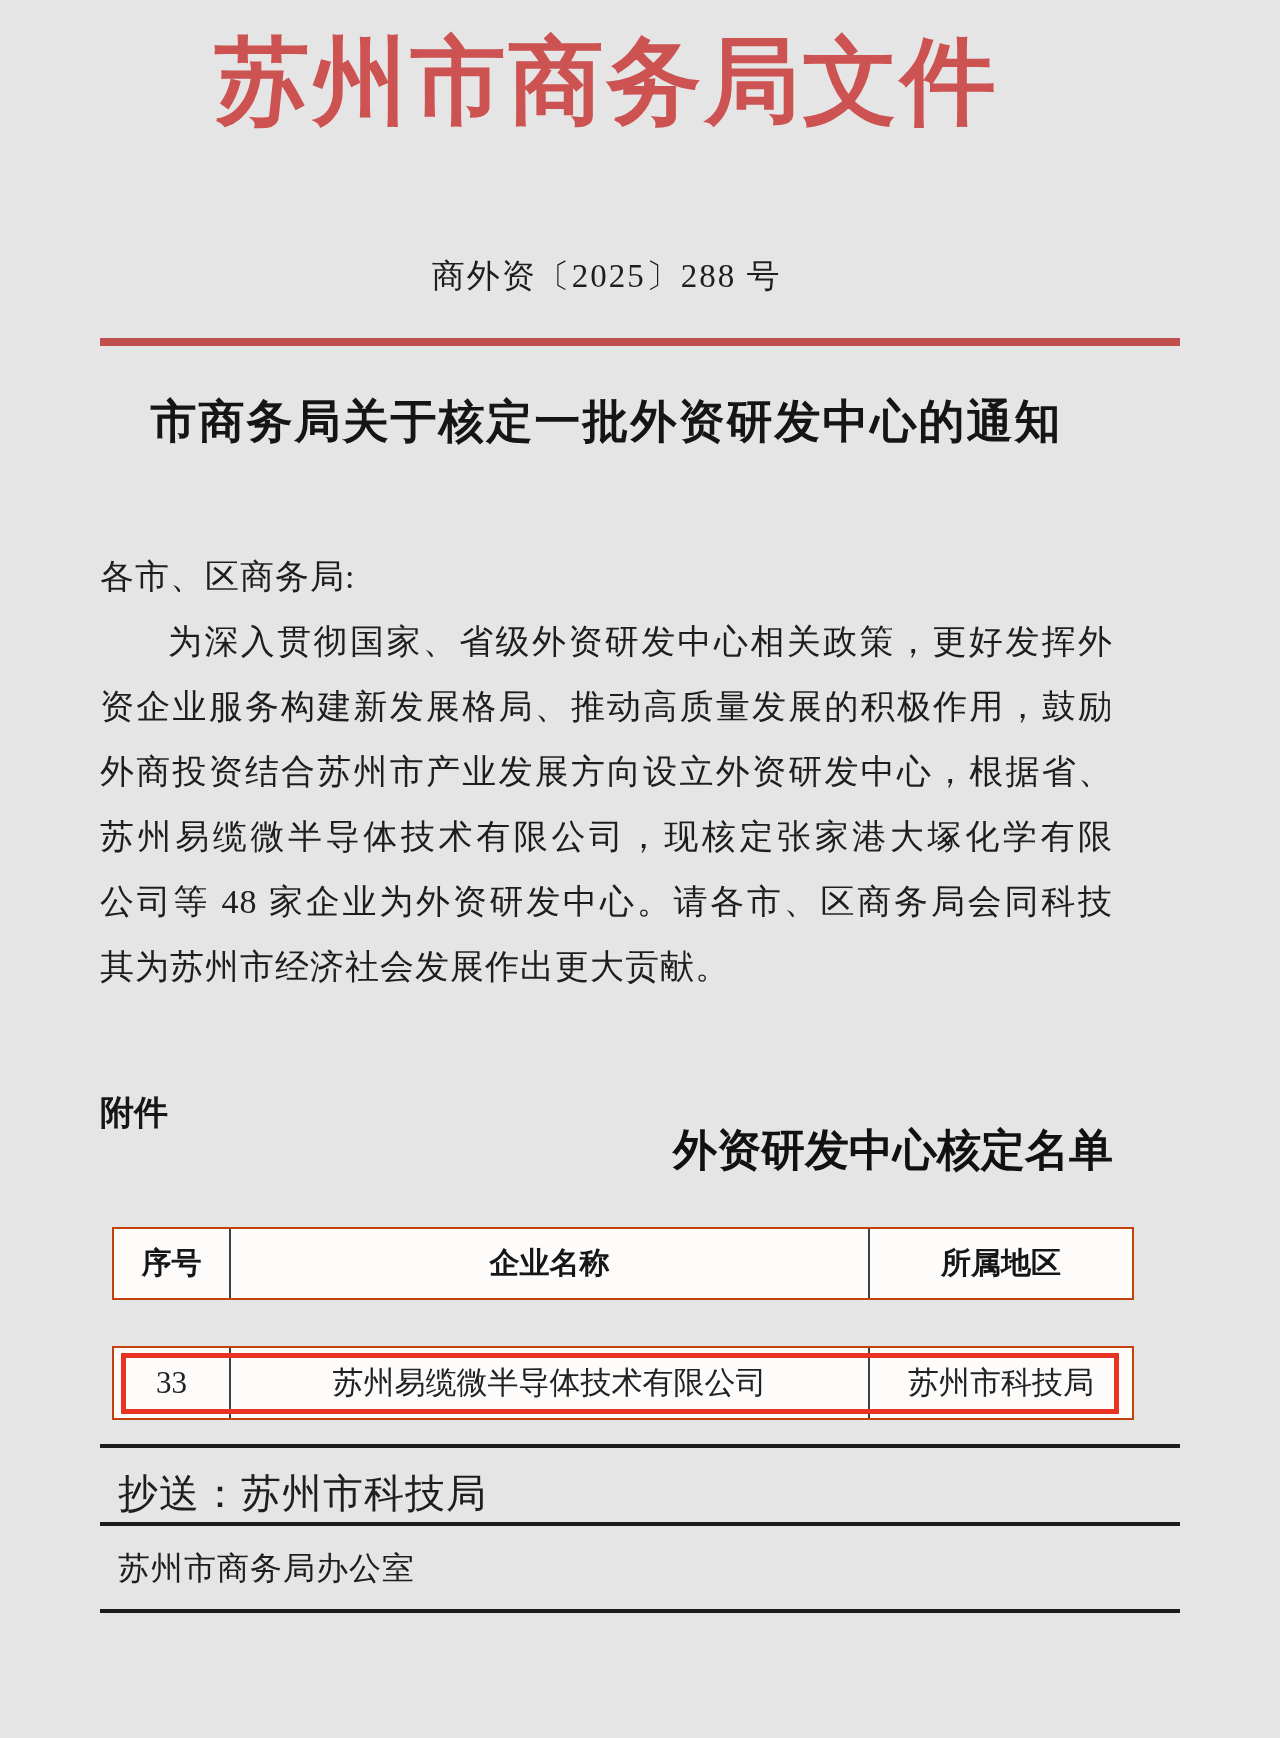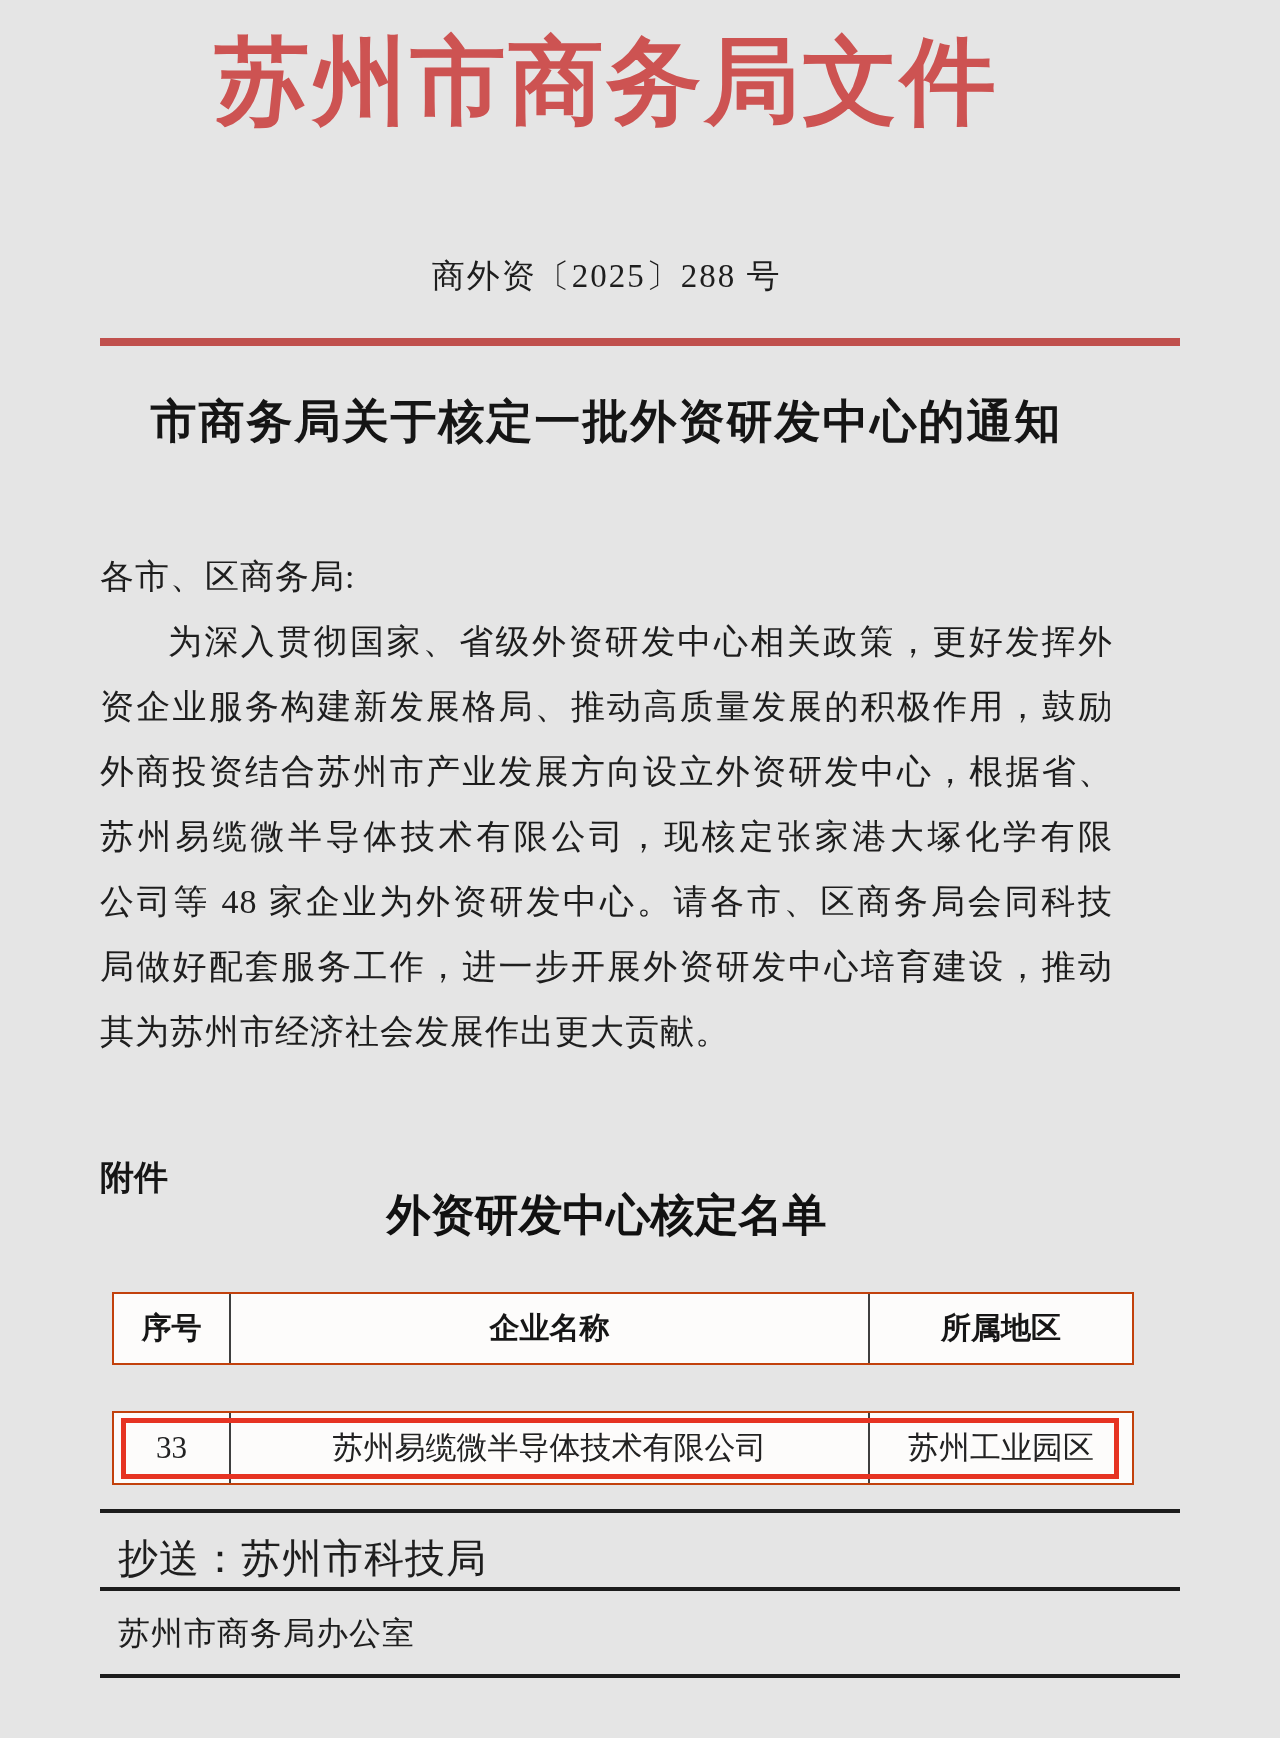--- a/index.html
+++ b/index.html
@@ -63,21 +63,21 @@
     line-height: 38px;
     font-weight: 700;
     font-family: "Liberation Sans", "DejaVu Sans", sans-serif;
     color: #161616;
   }
   .attachment-title {
     margin-top: -6px;
     font-size: 44px;
     line-height: 52px;
     font-weight: 700;
-    text-align: center;
+    text-align: right;
     color: #111;
   }
 
   .tbl {
     box-sizing: border-box;
     width: 1022px;
     margin-left: 12px;
     border: 2px solid #c2410c;
     display: flex;
     align-items: stretch;
@@ -139,38 +139,37 @@
 
   <div class="main-title narrow">市商务局关于核定一批外资研发中心的通知</div>
 
   <div class="letter-body narrow">
     <div class="salutation">各市、区商务局:</div>
     <div class="body-line first">为深入贯彻国家、省级外资研发中心相关政策，更好发挥外</div>
     <div class="body-line">资企业服务构建新发展格局、推动高质量发展的积极作用，鼓励</div>
     <div class="body-line">外商投资结合苏州市产业发展方向设立外资研发中心，根据省、</div>
     <div class="body-line">苏州易缆微半导体技术有限公司，现核定张家港大塚化学有限</div>
     <div class="body-line">公司等 48 家企业为外资研发中心。请各市、区商务局会同科技</div>
-    <div class="body-line">局做好配套服务工作，进一步开展外资研发中心培育建设，推动</div>
     <div class="body-line last">其为苏州市经济社会发展作出更大贡献。</div>
   </div>
 
   <div class="attachment-label">附件</div>
 
   <div class="attachment-title narrow">外资研发中心核定名单</div>
 
   <div class="tbl tbl-header">
     <div class="cell c1">序号</div>
     <div class="cell c2">企业名称</div>
     <div class="cell c3">所属地区</div>
   </div>
 
   <div class="tbl tbl-rowfrag">
     <div class="cell c1">33</div>
     <div class="cell c2">苏州易缆微半导体技术有限公司</div>
-    <div class="cell c3">苏州工业园区</div>
+    <div class="cell c3">苏州市科技局</div>
     <div class="highlight-box"></div>
   </div>
 
   <div class="foot-sep sep-1"></div>
 
   <div class="cc-row">抄送：苏州市科技局</div>
 
   <div class="foot-sep"></div>
 
   <div class="issuer-row">

